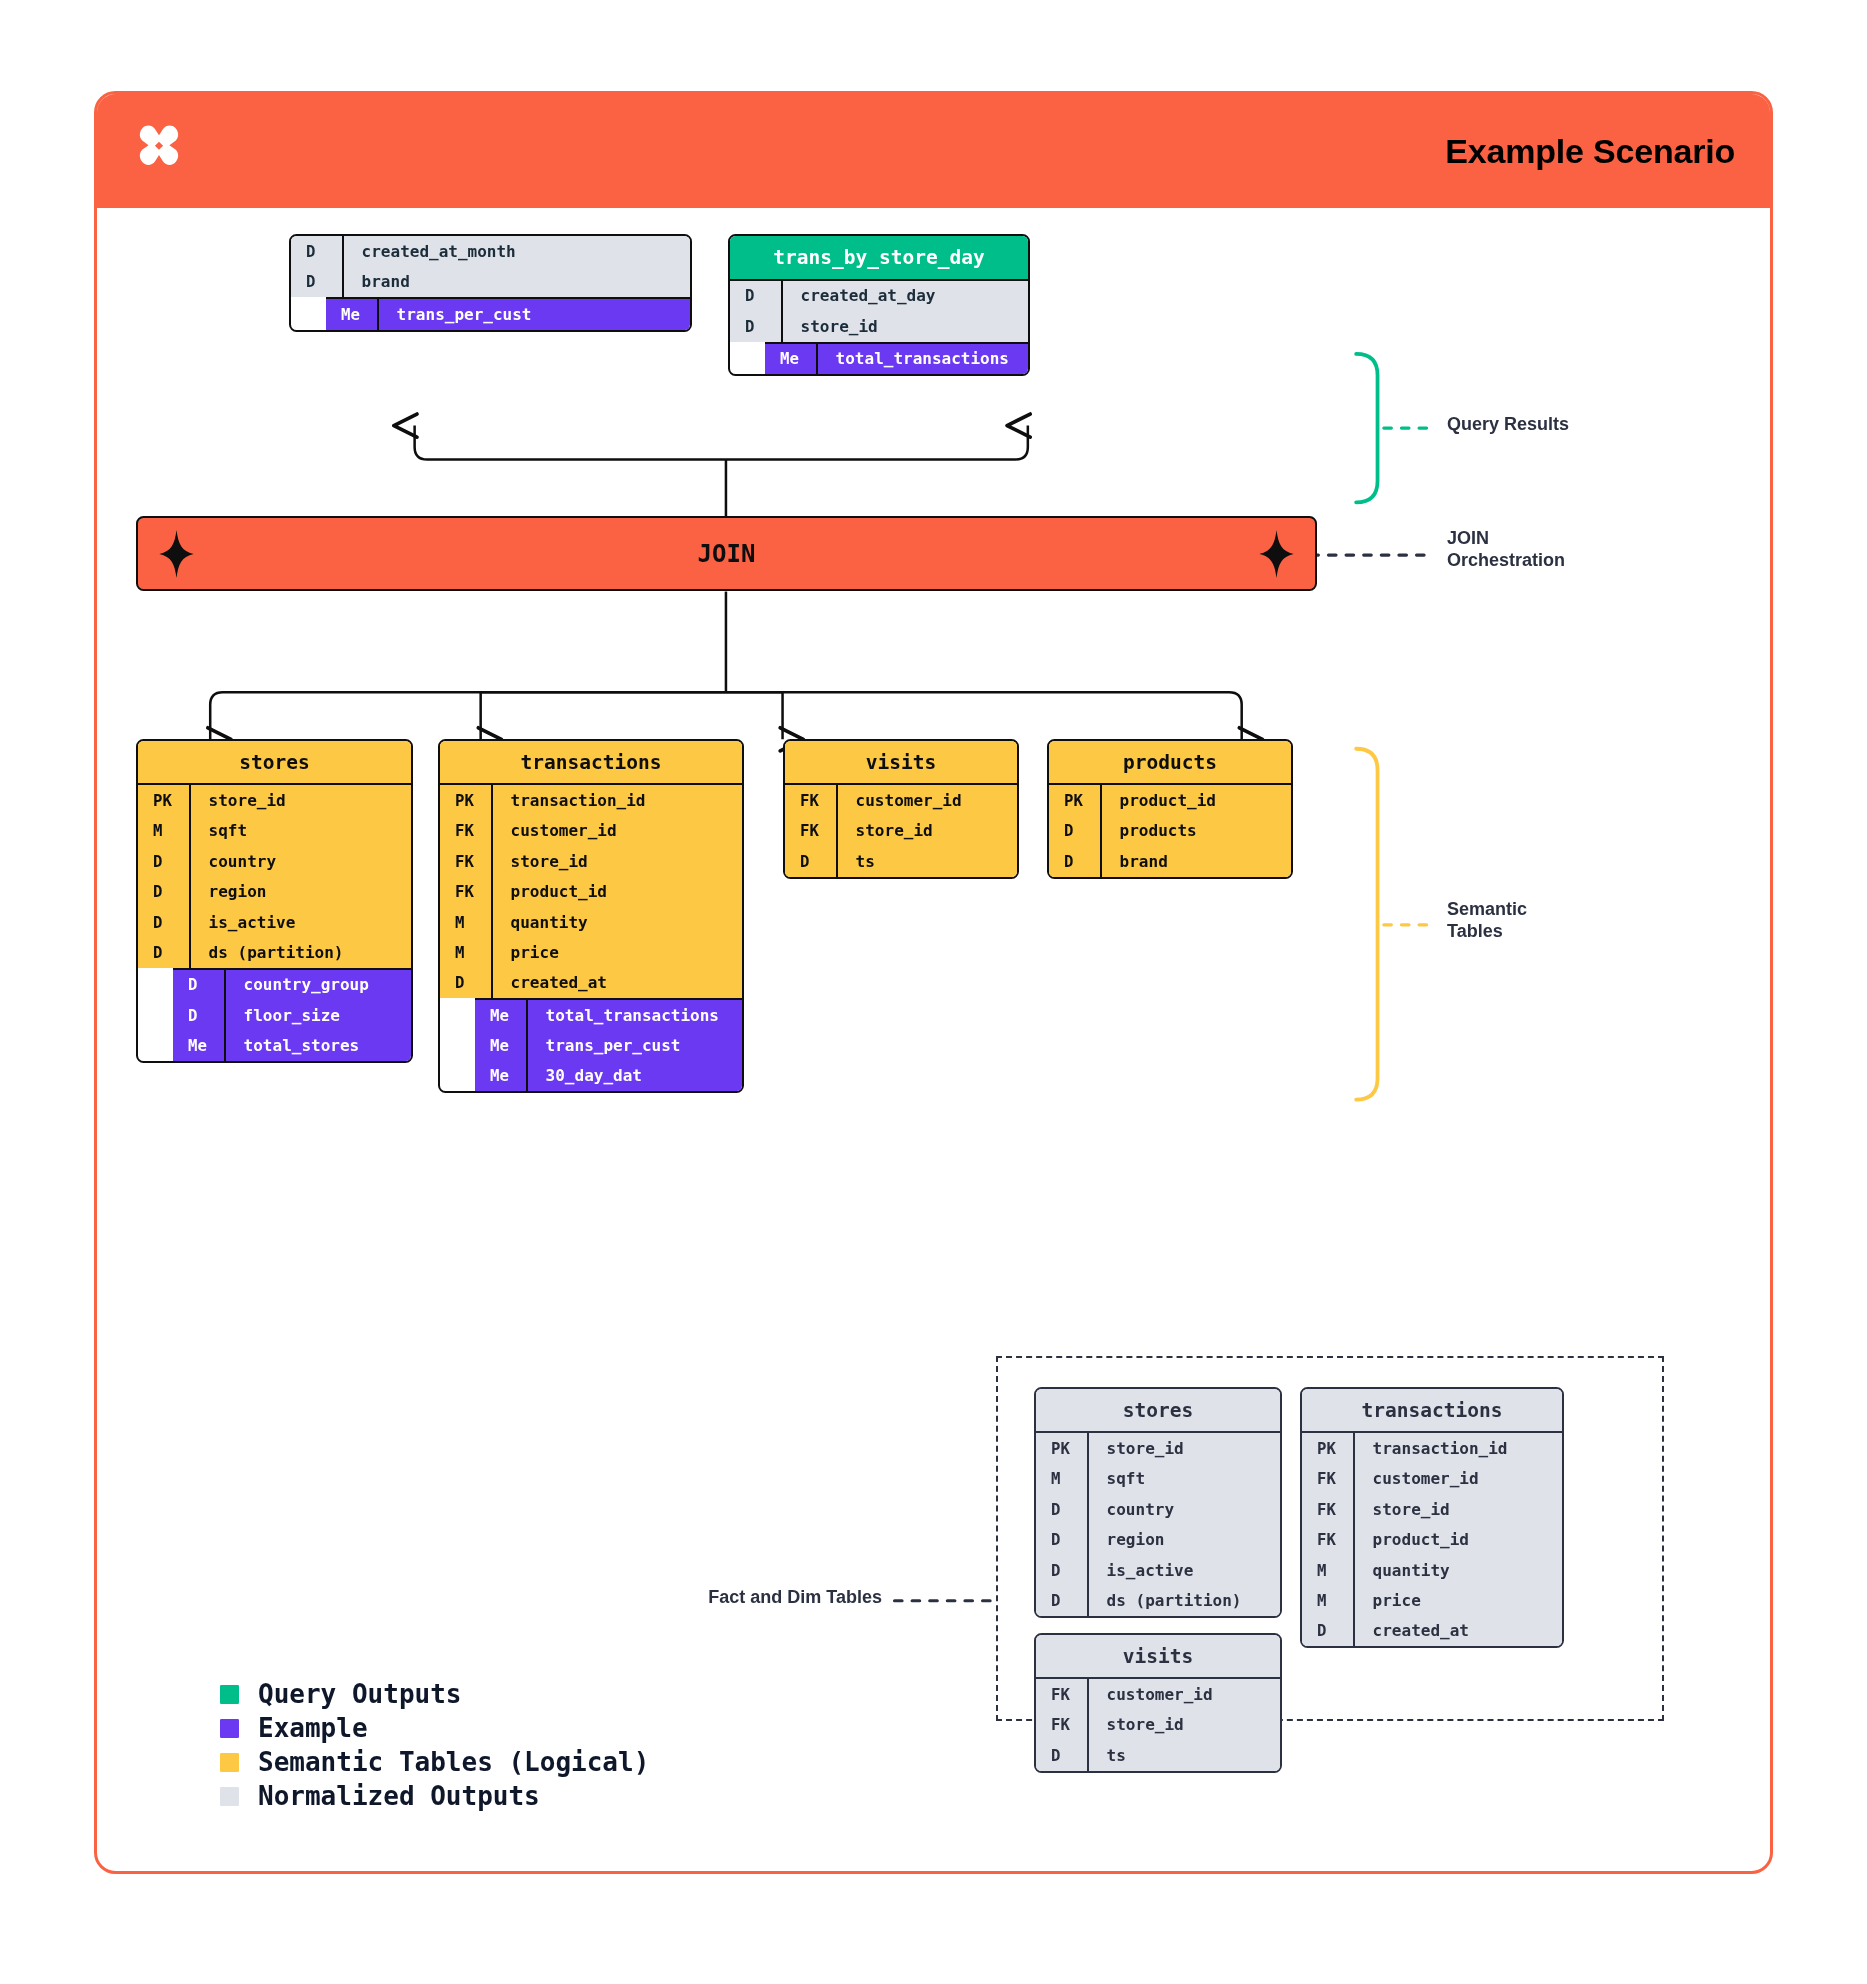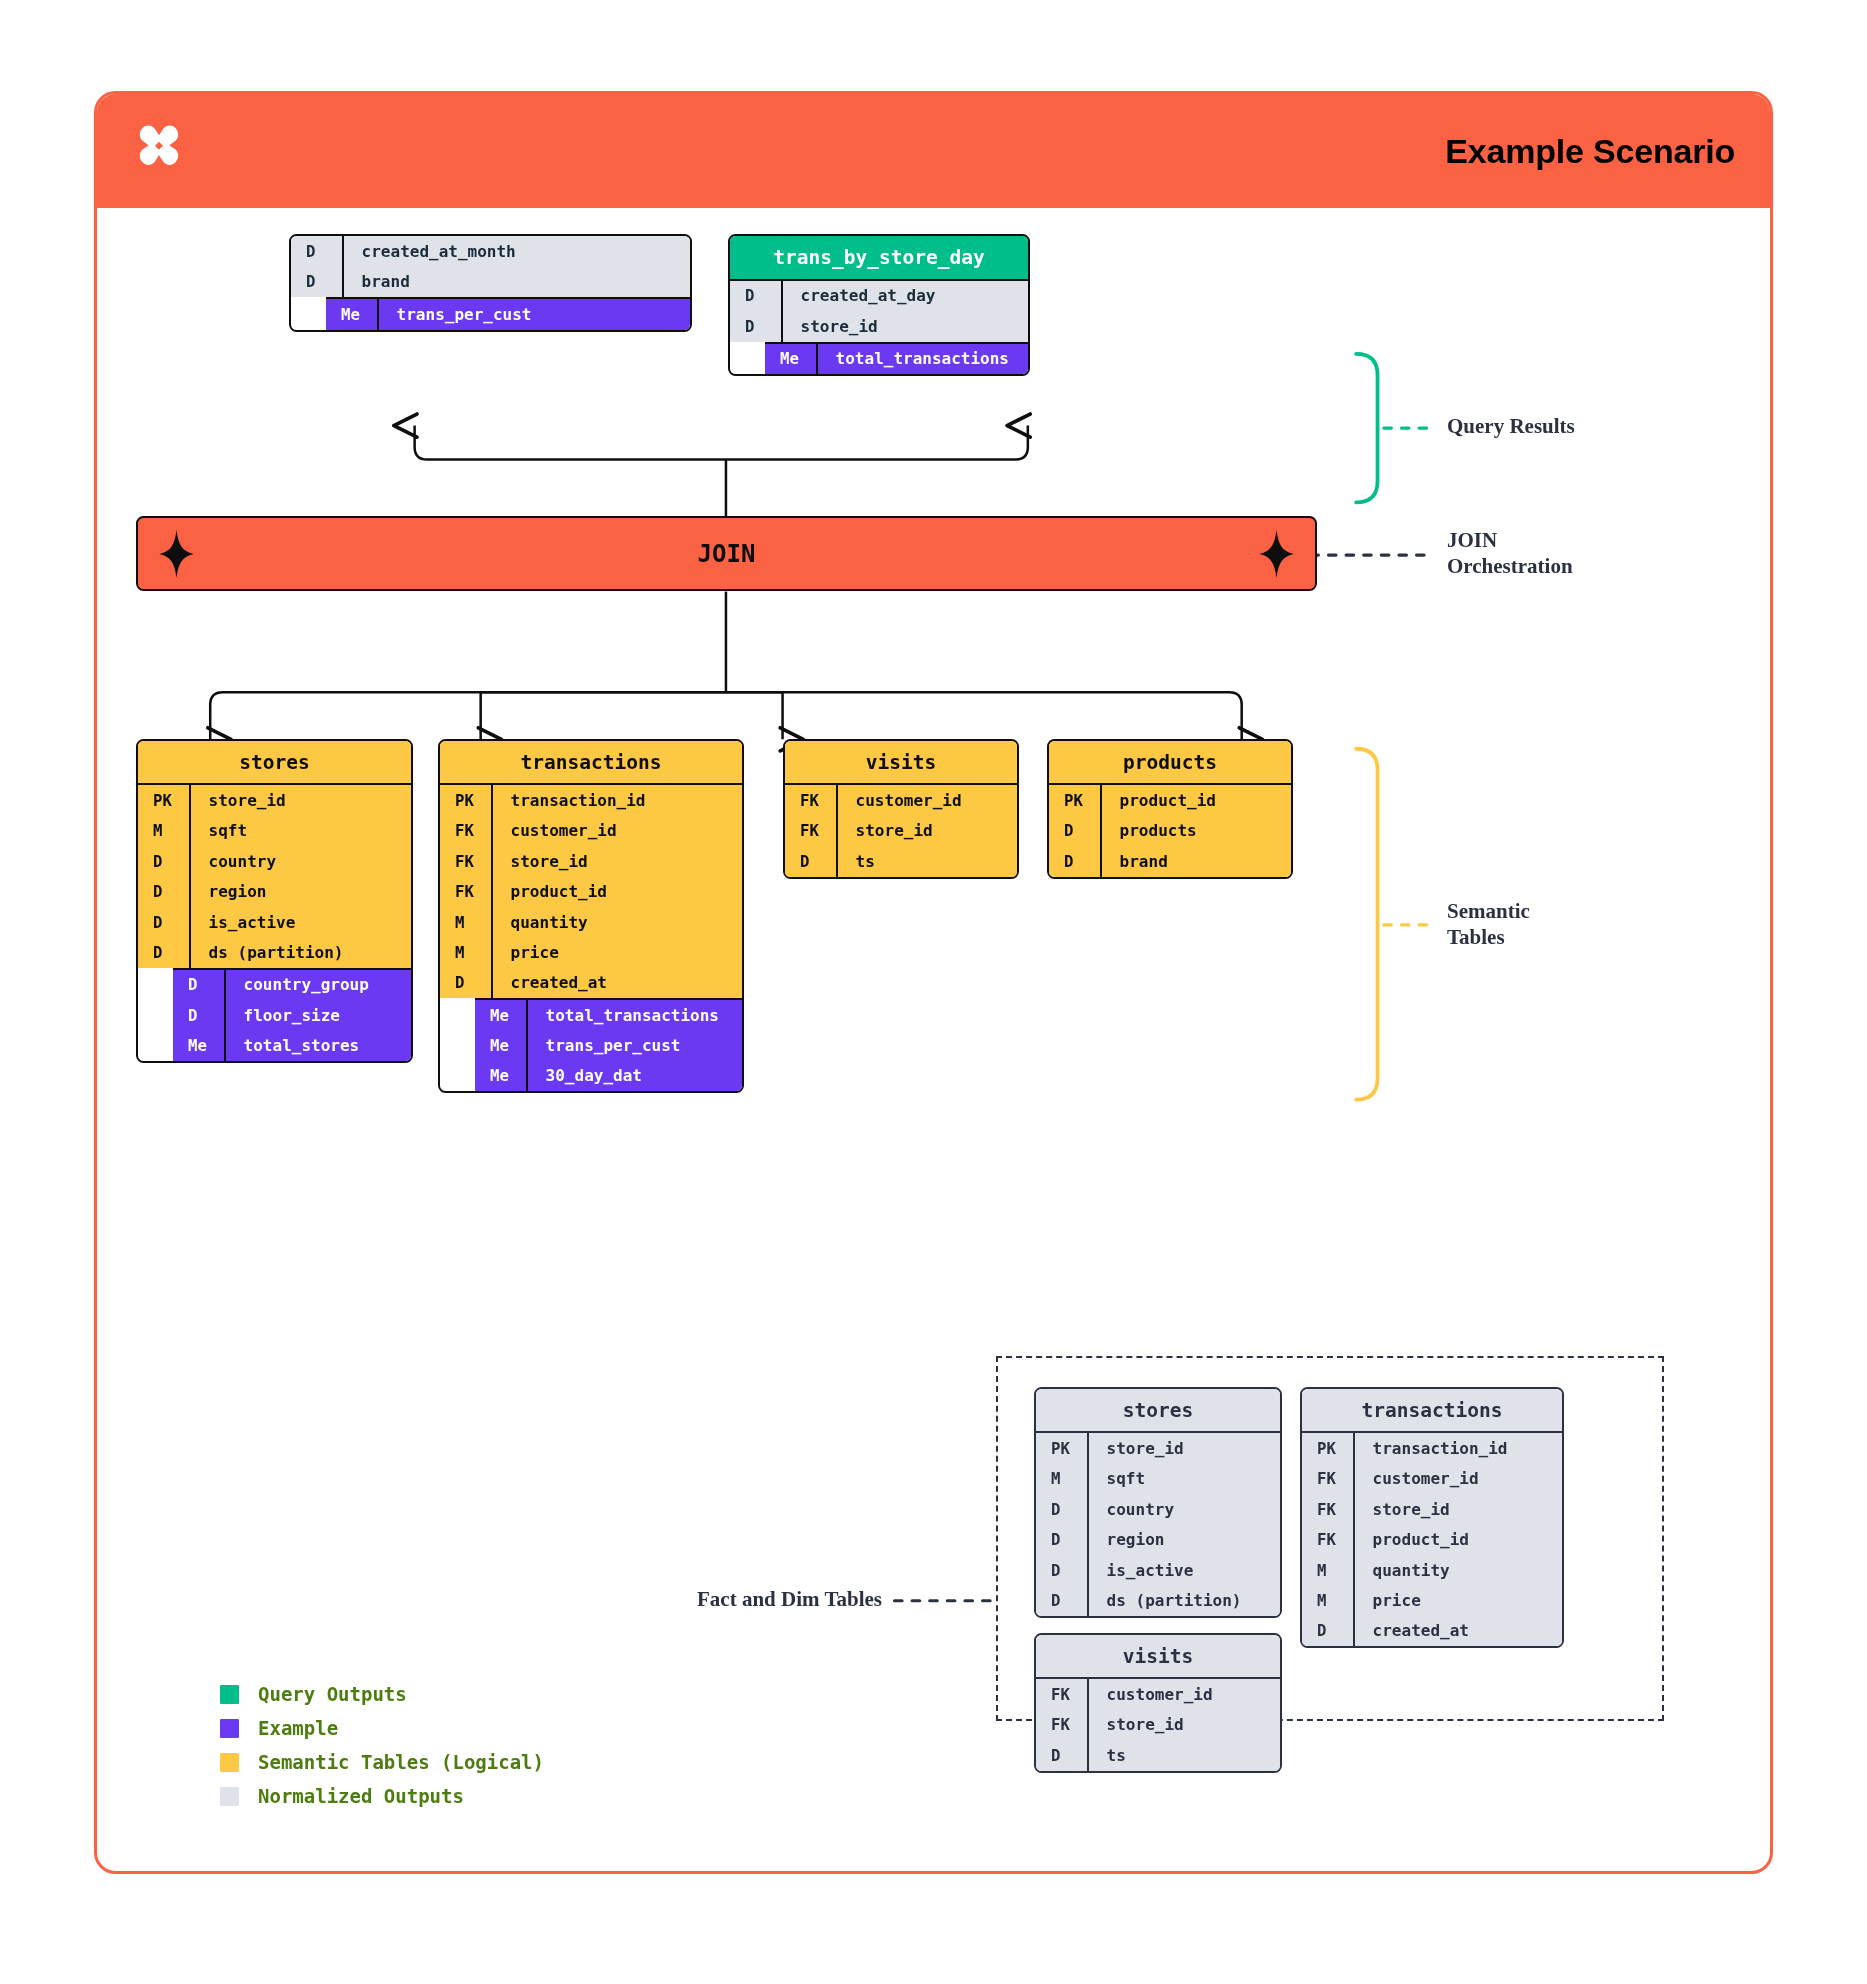--- a/index.html
+++ b/index.html
@@ -111,31 +111,30 @@
     display:flex; align-items:center; justify-content:center;
     font-family:"DejaVu Sans Mono", monospace;
     font-size:24px; font-weight:700; color:#0E0E0E;
   }
   .spark { position:absolute; top:50%; transform:translateY(-50%); width:35px; height:48px; }
 
   
   .anno {
     position:absolute;
     color:#2C3142;
-    font-size:21px;
+    font-size:18px;
     font-weight:700;
     line-height:1.22;
-    font-family:Liberation Serif, serif;
   }
 
   
   .legend { position:absolute; font-family:"DejaVu Sans Mono", monospace; }
   .leg-row { display:flex; align-items:center; height:34px; }
   .leg-sw { width:19px; height:19px; flex:0 0 19px; margin-right:19px; border-radius:1.3px; }
-  .leg-lab { font-size:19px; font-weight:700; color:#4d7c0f; }
+  .leg-lab { font-size:26px; font-weight:700; color:#0f172a; }
 
   
   .dashgroup {
     position:absolute;
     border:2.5px dashed #2C3142;
     box-sizing:border-box;
   }
 </style>
 </head>
 <body>

